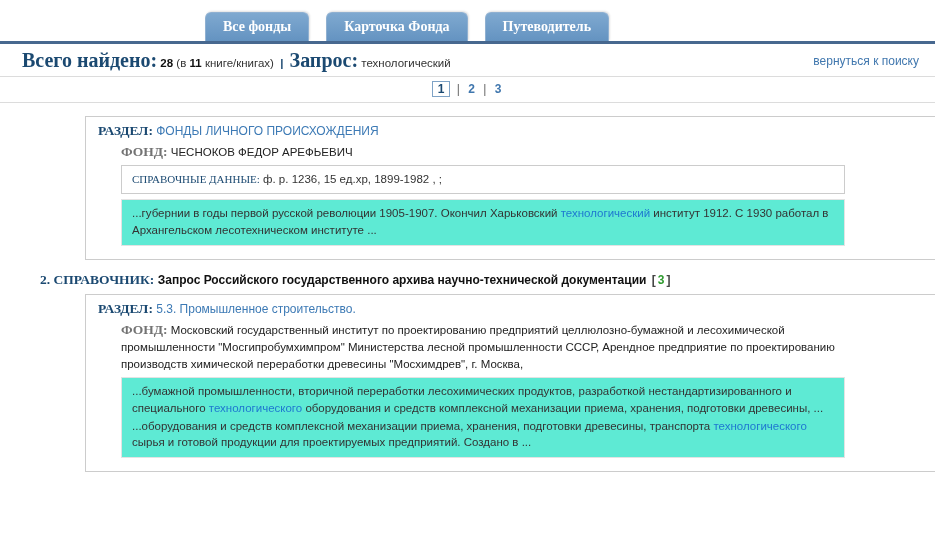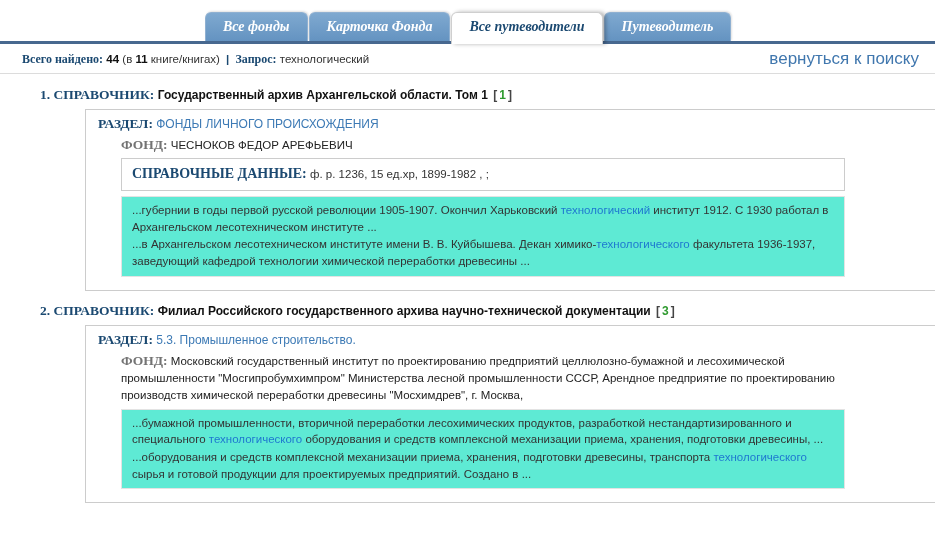--- a/index.html
+++ b/index.html
@@ -6,21 +6,21 @@
   html,body { margin:0; padding:0; background:#fff; }
   .page {
     position:relative; width:935px; height:548px; overflow:hidden;
     background:#fff; font-family:"Liberation Sans", sans-serif; color:#333;
   }
 
   
   .tabbar {
     padding:12px 0 0 205px;
     border-bottom:3px solid #47688F;
-    display:flex; gap:1px; align-items:flex-end;font-style:italic;
+    display:flex; gap:17px; align-items:flex-end;
   }
   .tab {
     font-family:"Liberation Serif", serif; font-weight:bold; font-size:14px;
     color:#fff; background:linear-gradient(#7FA9D0,#6493C1);
     border:1px solid #8FB0D1; border-bottom:none;
     border-radius:6px 6px 0 0;
     padding:6px 17px 6px; cursor:pointer; white-space:nowrap;
     box-shadow:1px -1px 2px rgba(0,0,0,0.12);
   }
   .tab.active {
@@ -30,24 +30,24 @@
     box-shadow:3px 0 4px rgba(0,0,0,0.30);
   }
 
   
   .resultsbar {
     display:flex; justify-content:space-between; align-items:center;
     padding:5px 16px 4px 22px;
     border-bottom:1px solid #DCDCDC;
     font-size:11.5px;
   }
-  .srf { font-family:"Liberation Serif", serif; font-weight:bold; color:#1B4971; font-size:12px; }
+  .srf { font-family:"Liberation Serif", serif; font-weight:bold; color:#1B4971; font-size:20px; }
   .b { font-weight:bold; color:#111; }
   .pipe { font-weight:bold; color:#1B4971; padding:0 3px; }
-  .backlink { color:#4077AE; font-size:17px; text-decoration:none; cursor:pointer; }
+  .backlink { color:#4077AE; font-size:12px; text-decoration:none; cursor:pointer; }
 
   
   .pagebar {
     text-align:center; padding:4px 0 5px;
     border-bottom:1px solid #DCDCDC; font-size:12px;
   }
   .pg-current {
     display:inline-block; border:1px solid #7FA3C6; padding:0 5px;
     color:#1B4971; font-weight:bold;
   }
@@ -73,95 +73,94 @@
 
   .fond { margin:2px 0 0 23px; width:754px; }
   .fond-line { font-size:11.5px; color:#222; line-height:1.45; }
   .fond-label { font-family:"Liberation Serif", serif; font-weight:bold; color:#737373; font-size:13.5px; }
 
   .data-box {
     width:724px; border:1px solid #CCCCCC; background:#fff;
     padding:4px 10px 5px; margin-top:3px;
     font-size:11.5px; color:#333; line-height:1.6;
   }
-  .data-label { font-family:"Liberation Serif", serif; font-weight:bold; color:#1B4971; font-size:14px; }
+  .data-label { font-family:"Liberation Serif", serif; font-weight:normal; color:#1B4971; font-size:11px; }
 
   .snippet-box {
     width:724px; background:#5eead4; border:1px solid #E3E3E3;
     padding:4px 10px 5px; margin-top:5px;
     font-size:11.5px; color:#333; line-height:1.45;
   }
   .snippet-line { margin:1px 0; }
   .hl { color:#1E78D0; }
 </style>
 </head>
 <body>
 
 <div class="page">
 
   <div class="tabbar">
     <div class="tab">Все фонды</div>
     <div class="tab">Карточка Фонда</div>
-    <div class="tab active">Все путеводители</div>
     <div class="tab">Путеводитель</div>
   </div>
 
   <div class="resultsbar">
     <div>
       <span class="srf">Всего найдено:</span>
-      <span class="b">44</span>
+      <span class="b">28</span>
       <span>(в</span>
       <span class="b">11</span>
       <span>книге/книгах)</span>
       <span class="pipe">|</span>
       <span class="srf">Запрос:</span>
       <span>технологический</span>
     </div>
     <a class="backlink">вернуться к поиску</a>
   </div>
 
+  <div class="pagebar">
+    <span class="pg-current">1</span>
+    <span class="pg-sep">|</span>
+    <a class="pg-link">2</a>
+    <span class="pg-sep">|</span>
+    <a class="pg-link">3</a>
+  </div>
 
   <div class="results">
 
     <div>
-      <div class="result-header">
-        <span class="res-num">1.</span>
-        <span class="res-label">СПРАВОЧНИК:</span>
-        <span class="res-title">Государственный архив Архангельской области. Том 1</span>
-        <span class="res-bracket">[</span><span class="res-count">1</span><span class="res-bracket">]</span>
-      </div>
 
       <div class="section-box">
         <div class="section-line">
           <span class="sec-label">РАЗДЕЛ:</span>
           <a class="sec-link">ФОНДЫ ЛИЧНОГО ПРОИСХОЖДЕНИЯ</a>
         </div>
 
         <div class="fond">
           <div class="fond-line">
             <span class="fond-label">ФОНД:</span>
             <span>ЧЕСНОКОВ ФЕДОР АРЕФЬЕВИЧ</span>
           </div>
           <div class="data-box">
             <span class="data-label">СПРАВОЧНЫЕ ДАННЫЕ:</span>
             <span>ф. р. 1236, 15 ед.хр, 1899-1982 , ;</span>
           </div>
           <div class="snippet-box">
             <div class="snippet-line"><span>...губернии в  годы первой русской революции 1905-1907. Окончил Харьковский </span><span class="hl">технологический</span><span> институт 1912. С 1930 работал в Архангельском лесотехническом институте ...</span></div>
-            <div class="snippet-line"><span>...в  Архангельском лесотехническом институте имени В. В. Куйбышева. Декан химико-</span><span class="hl">технологического</span><span> факультета 1936-1937, заведующий кафедрой технологии химической переработки древесины ...</span></div>
           </div>
         </div>
       </div>
     </div>
 
     <div>
       <div class="result-header">
         <span class="res-num">2.</span>
         <span class="res-label">СПРАВОЧНИК:</span>
-        <span class="res-title">Филиал Российского государственного архива научно-технической документации</span>
+        <span class="res-title">Запрос Российского государственного архива научно-технической документации</span>
         <span class="res-bracket">[</span><span class="res-count">3</span><span class="res-bracket">]</span>
       </div>
 
       <div class="section-box">
         <div class="section-line">
           <span class="sec-label">РАЗДЕЛ:</span>
           <a class="sec-link">5.3. Промышленное строительство.</a>
         </div>
 
         <div class="fond">

